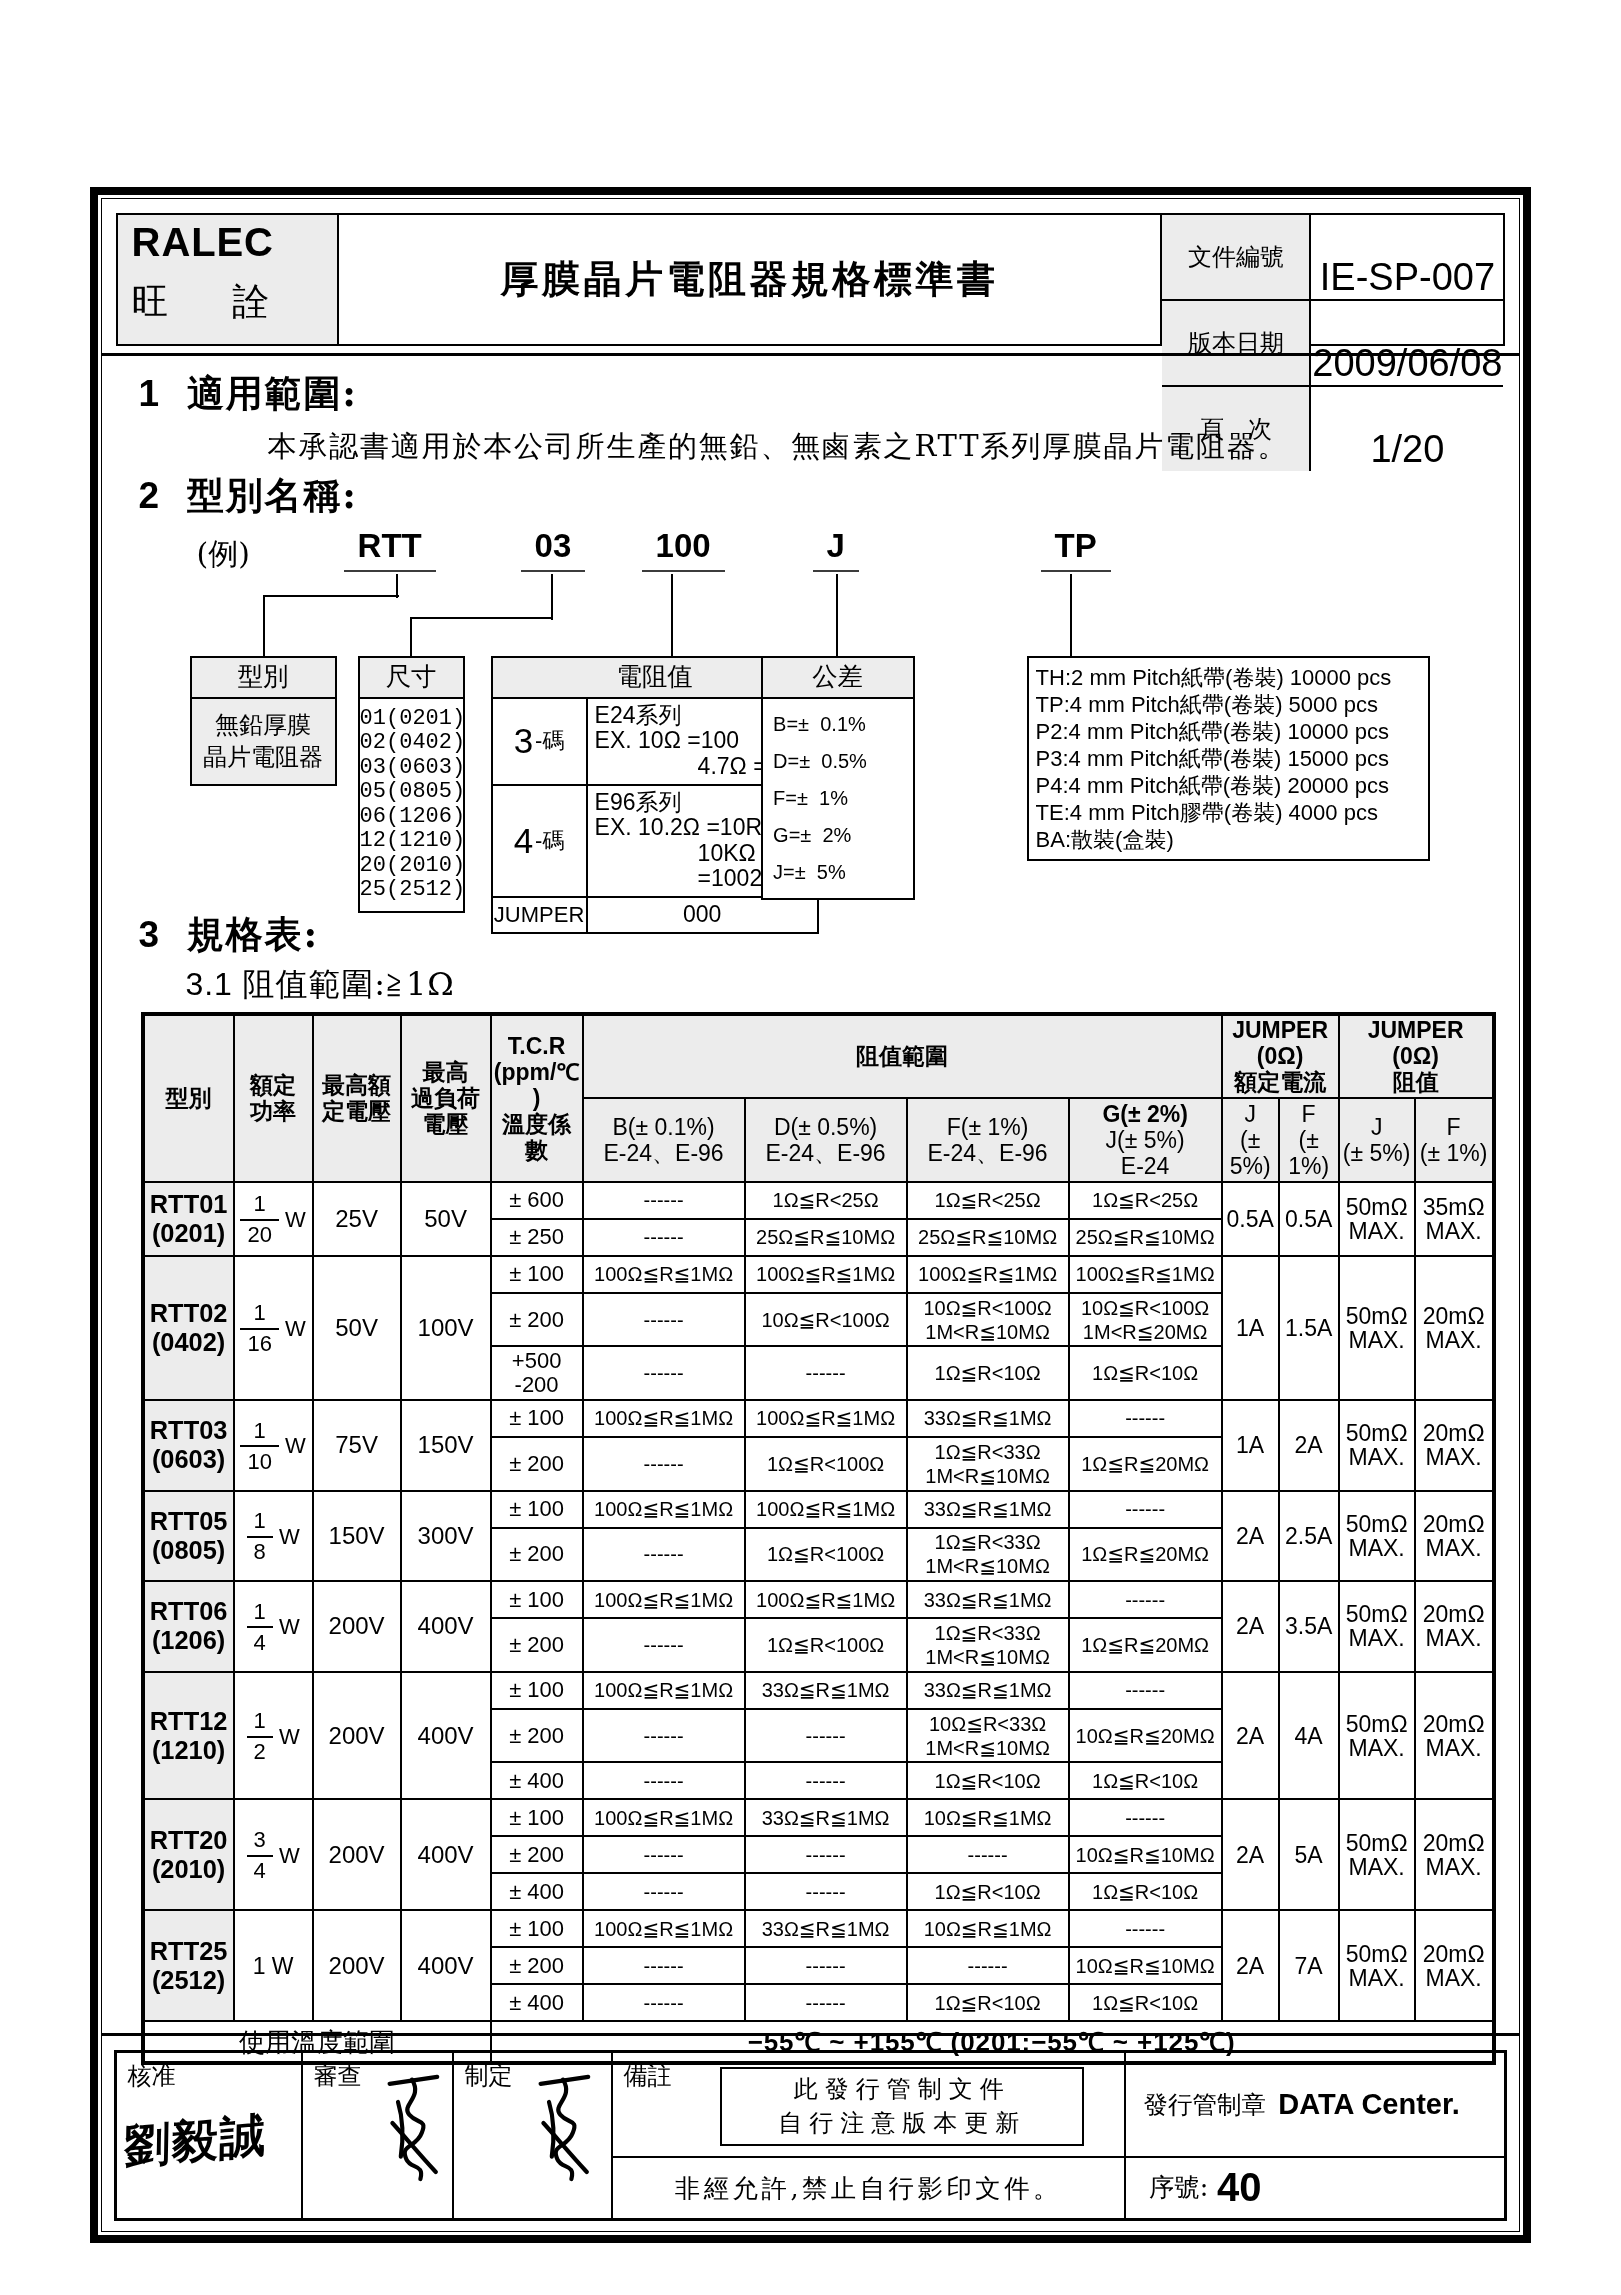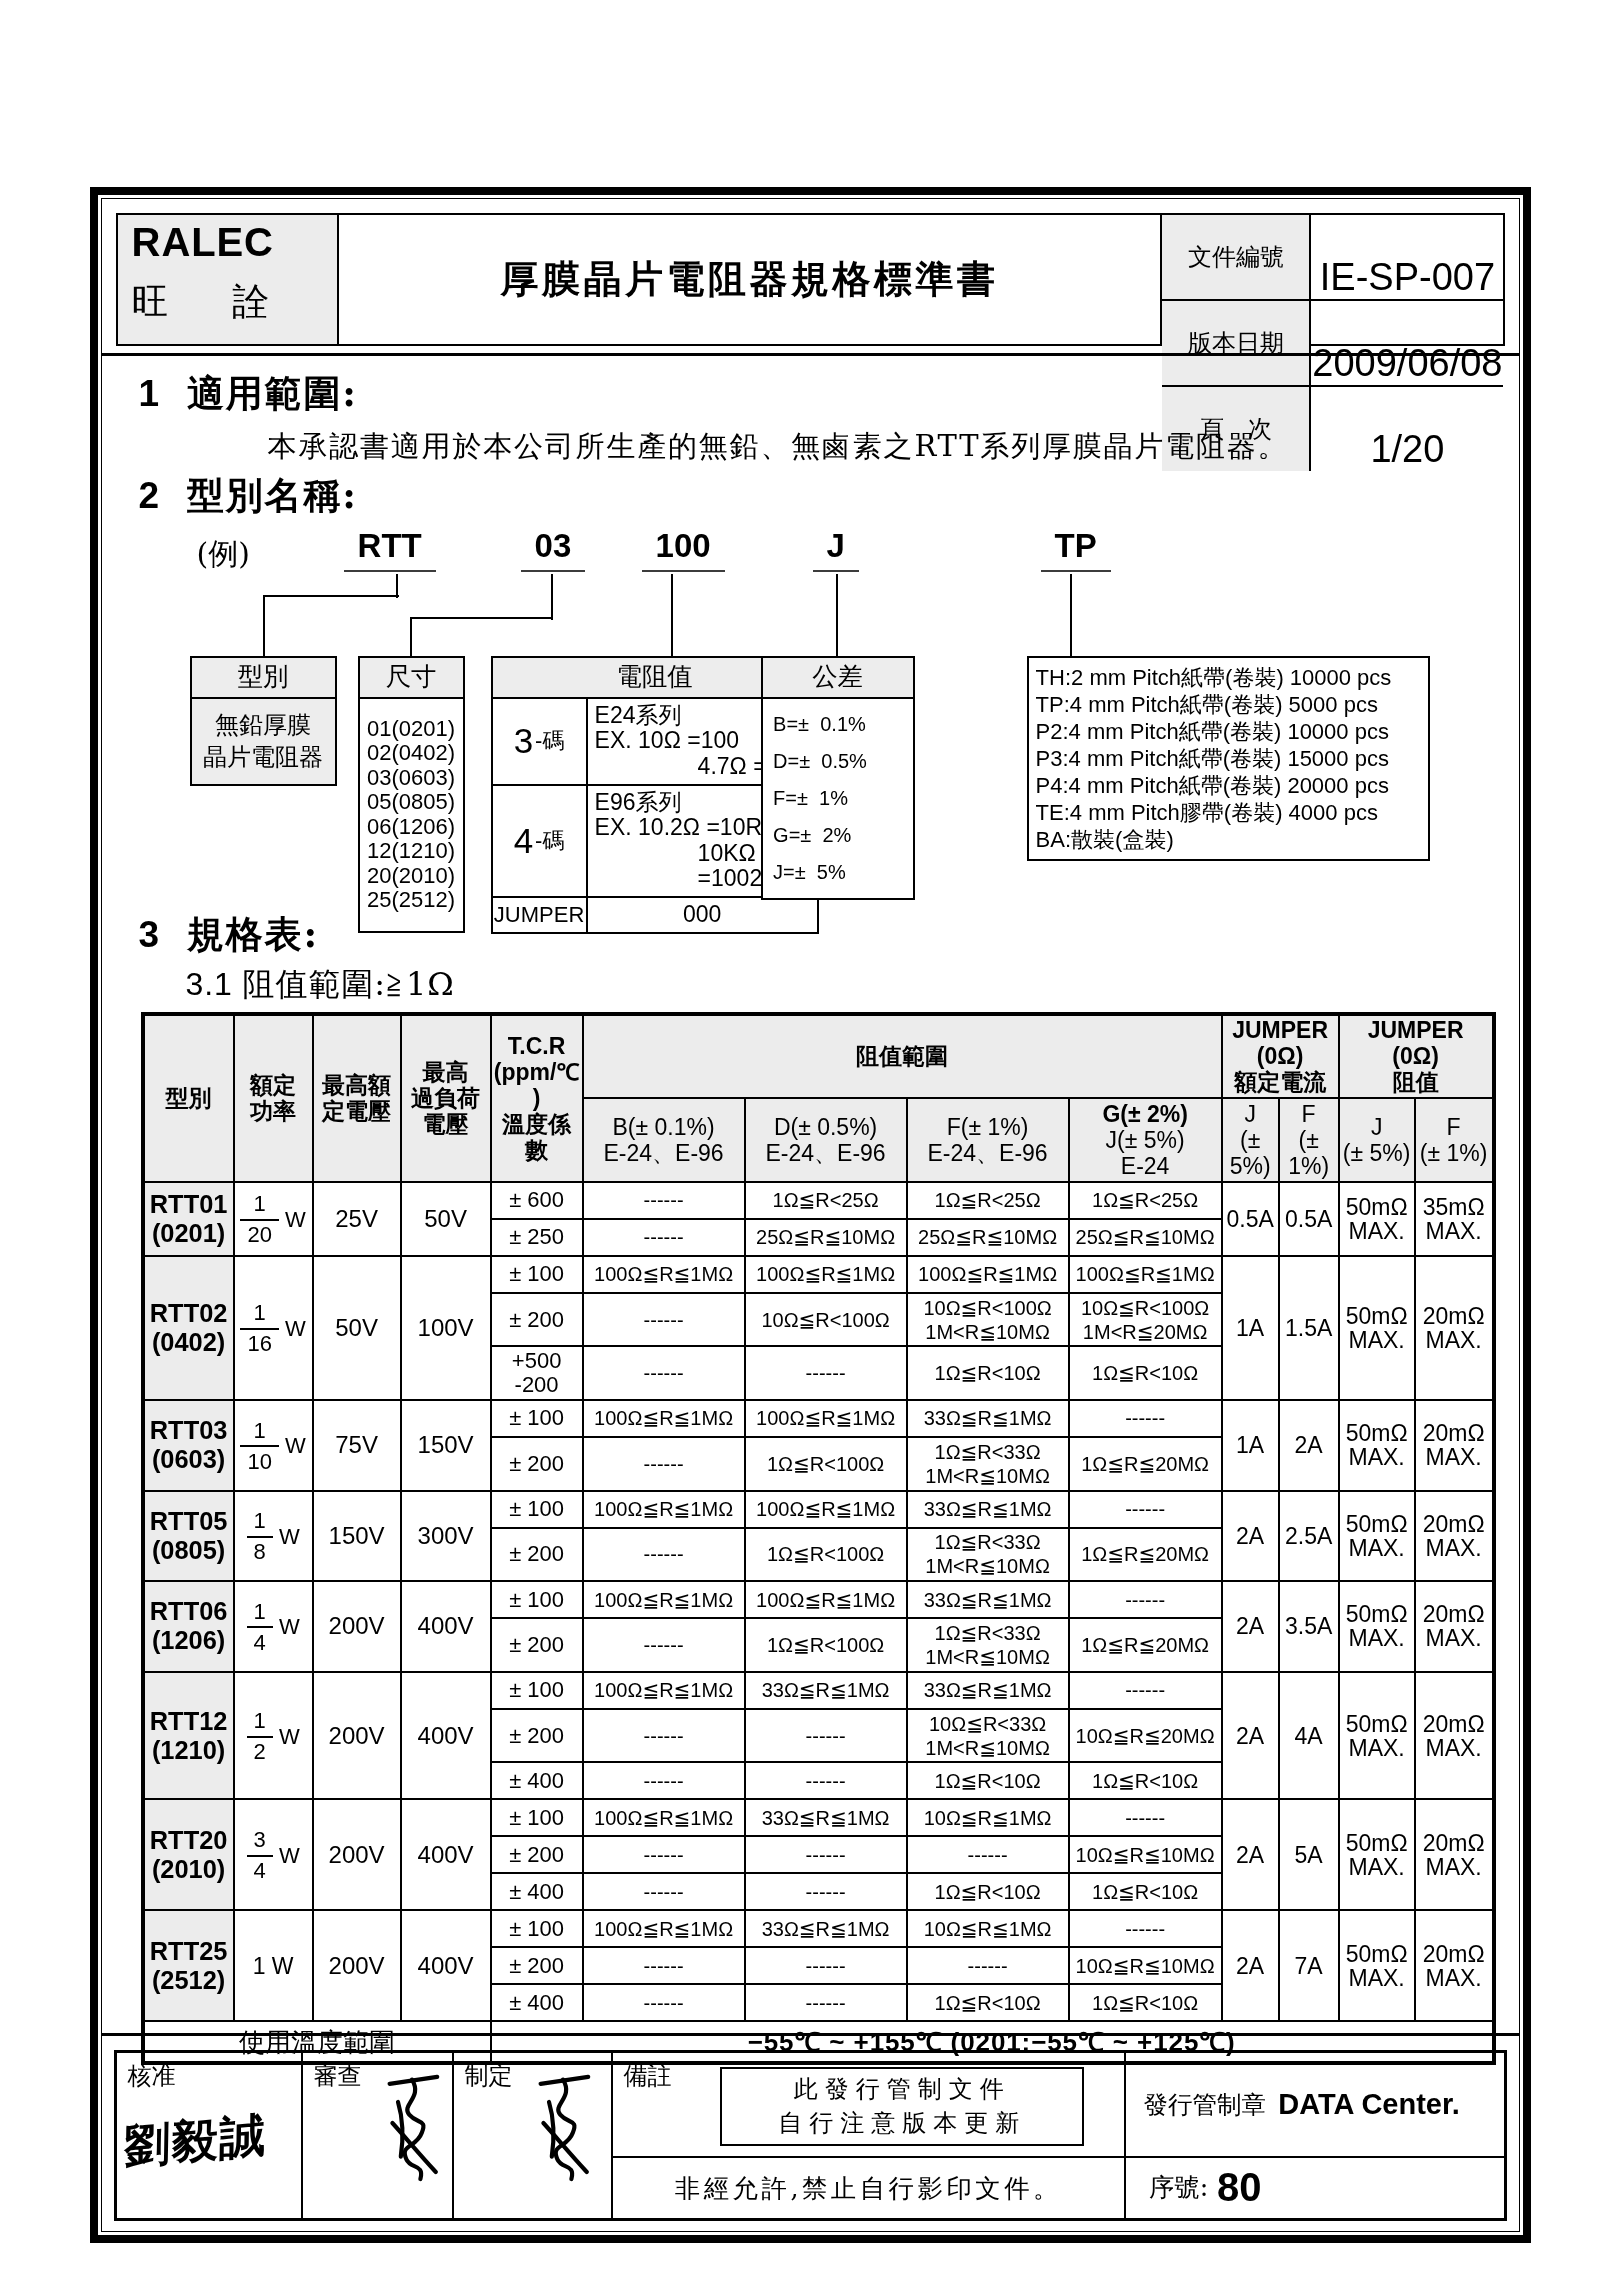--- a/index.html
+++ b/index.html
@@ -33,21 +33,21 @@
   .code{position:absolute;top:328px;font-size:33px;font-weight:bold;padding:0 14px 5.3px;border-bottom:2.6px solid #3c3c3c;}
   .code-0{left:242px;} .code-1{left:419px;} .code-2{left:540px;} .code-3{left:711px;} .code-4{left:939px;}
   .conn{position:absolute;background:#000;}
 
   
   .s2box{position:absolute;top:457px;border:2.6px solid #000;background:#fff;box-sizing:border-box;}
   .s2box-head{height:39px;border-bottom:2.6px solid #000;background:#ededed;display:flex;align-items:center;justify-content:center;font-size:25.4px;}
   .box-type{left:88px;width:147px;}
   .box-type .s2box-body{background:#ededed;padding:10.5px 3.5px;text-align:center;font-size:24px;line-height:32px;}
   .box-size{left:256px;width:107px;}
-  .box-size .s2box-body{padding:18px 0;}
+  .box-size .s2box-body{padding:8px 0;font-family:Liberation Mono, monospace;}
   .size-item{font-size:22px;line-height:24.5px;text-align:center;}
   .box-res{left:389px;width:328px;}
   .res-row{display:flex;border-bottom:2.6px solid #000;}
   .res-row:last-child{border-bottom:none;}
   .res-code{width:93px;border-right:2.6px solid #000;display:flex;align-items:center;justify-content:center;font-size:22px;flex:none;}
   .res-code-main{font-size:35px;margin-right:1.8px;}
   .res-code-suffix{font-size:22px;}
   .res-desc{flex:1;padding:4.4px 7px;font-size:23px;line-height:25.4px;}
   .res-indent{padding-left:103px;}
   .res-center{text-align:center;display:flex;align-items:center;justify-content:center;}
@@ -630,20 +630,20 @@
             <div>自行注意版本更新</div>
           </div>
         </div>
         <div class="f-stamp">
           <span class="stamp-label hand">發行管制章</span>
           <span class="stamp-value">DATA Center.</span>
         </div>
         <div class="f-warning hand">非經允許,禁止自行影印文件。</div>
         <div class="f-serial">
           <span class="serial-label hand">序號:</span>
-          <span class="serial-value">80</span>
+          <span class="serial-value">40</span>
         </div>
       </div>
 
     </div>
   </div>
 </div>
 
 
 </body></html>

